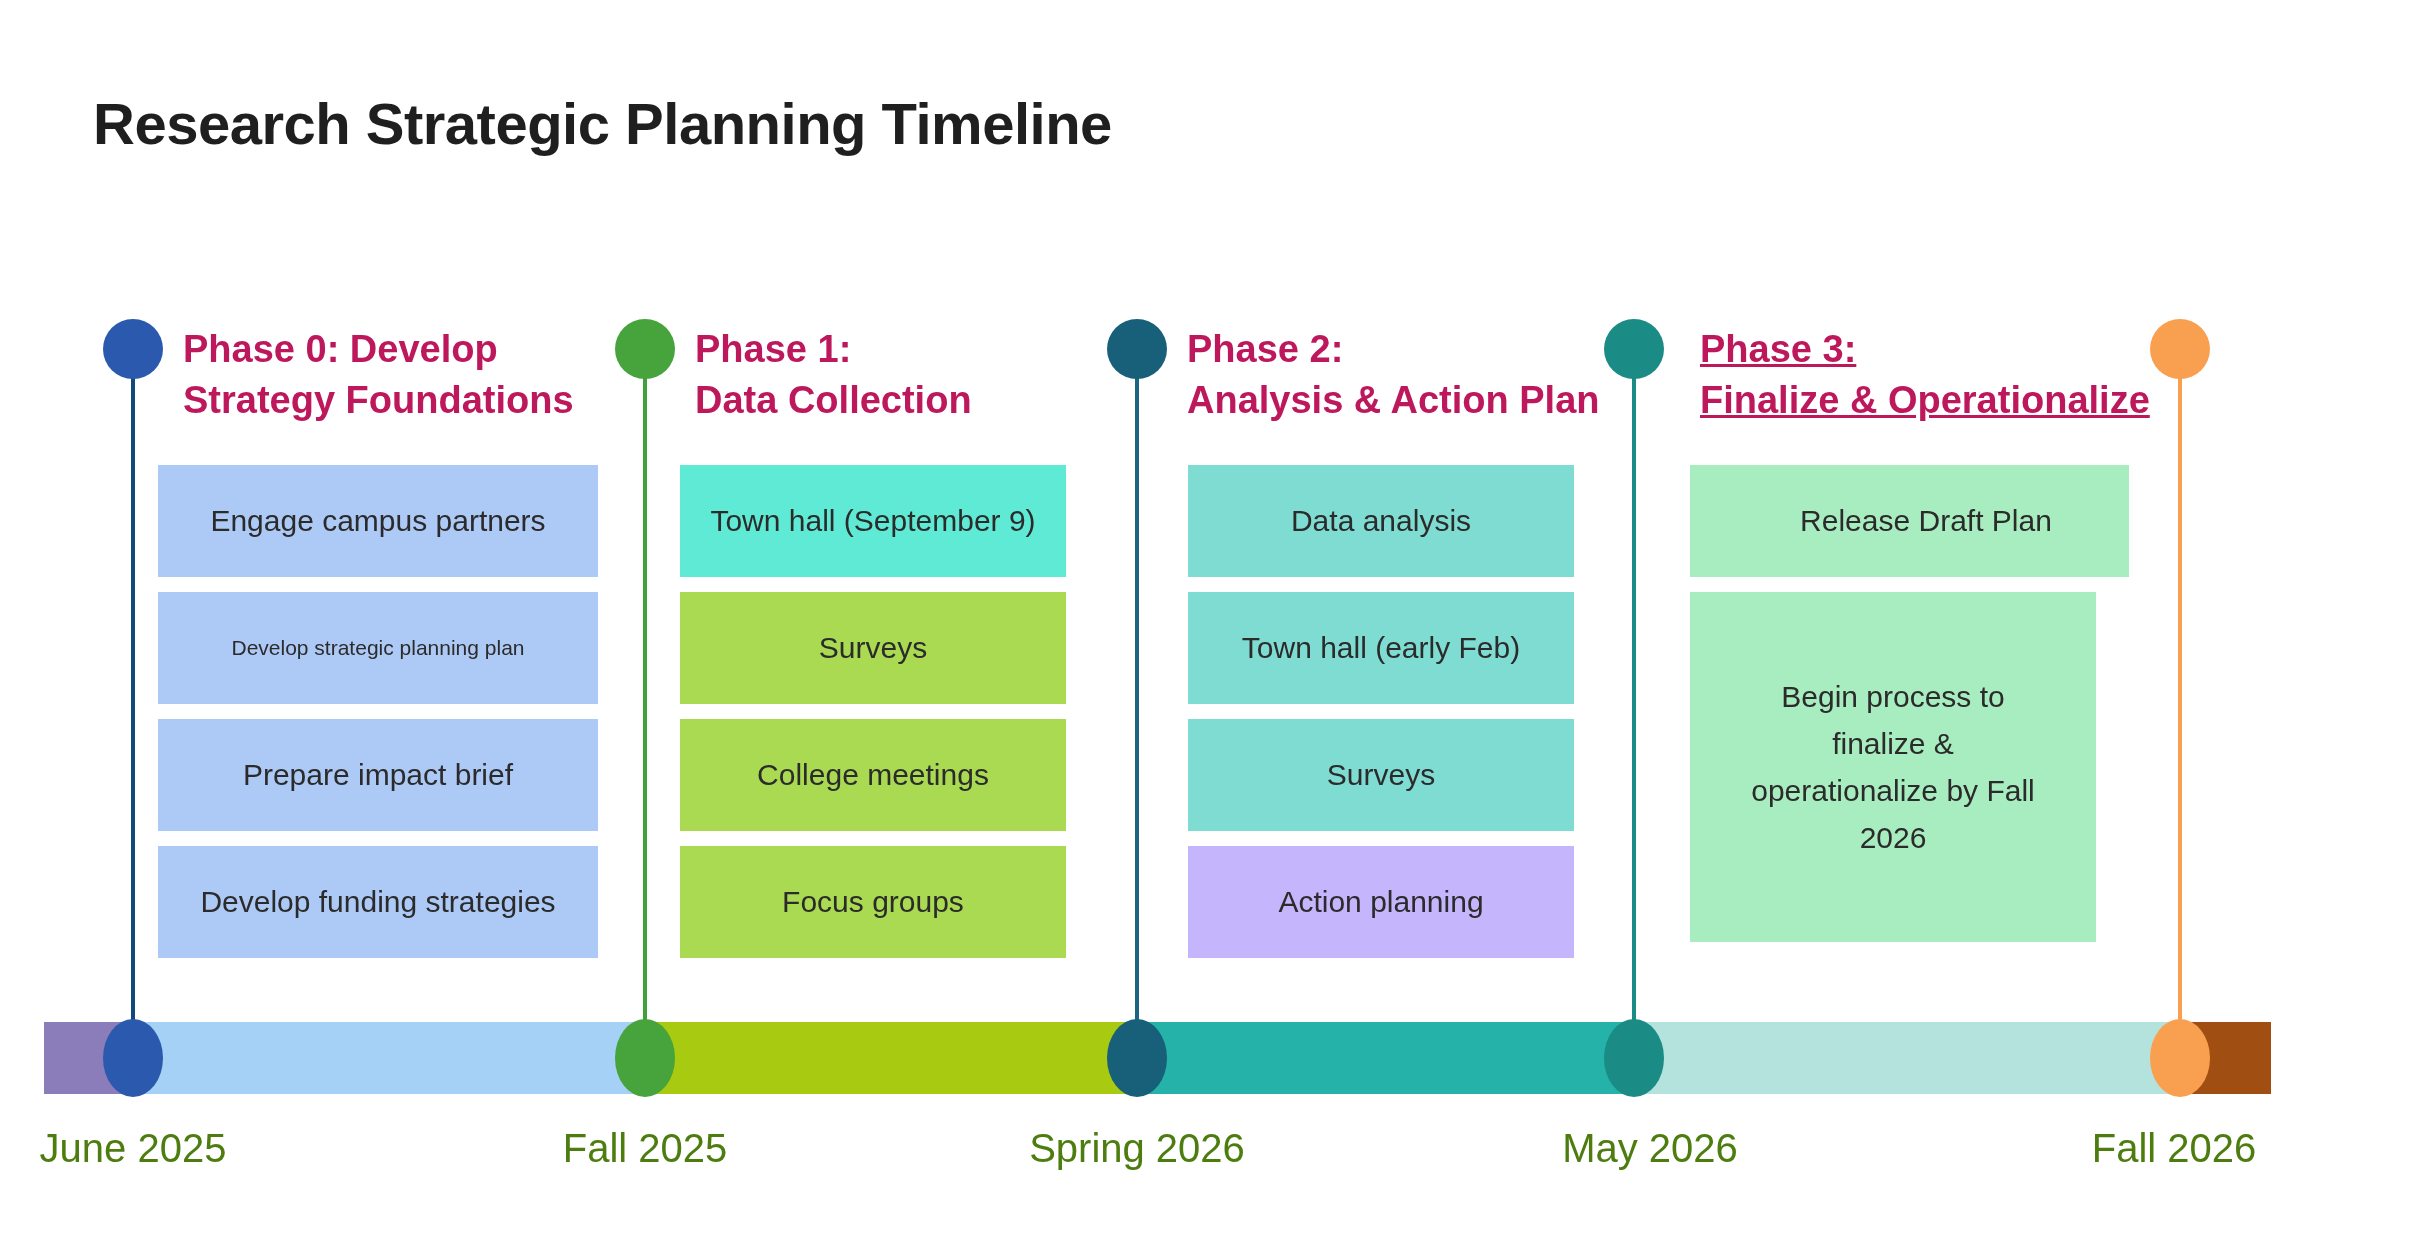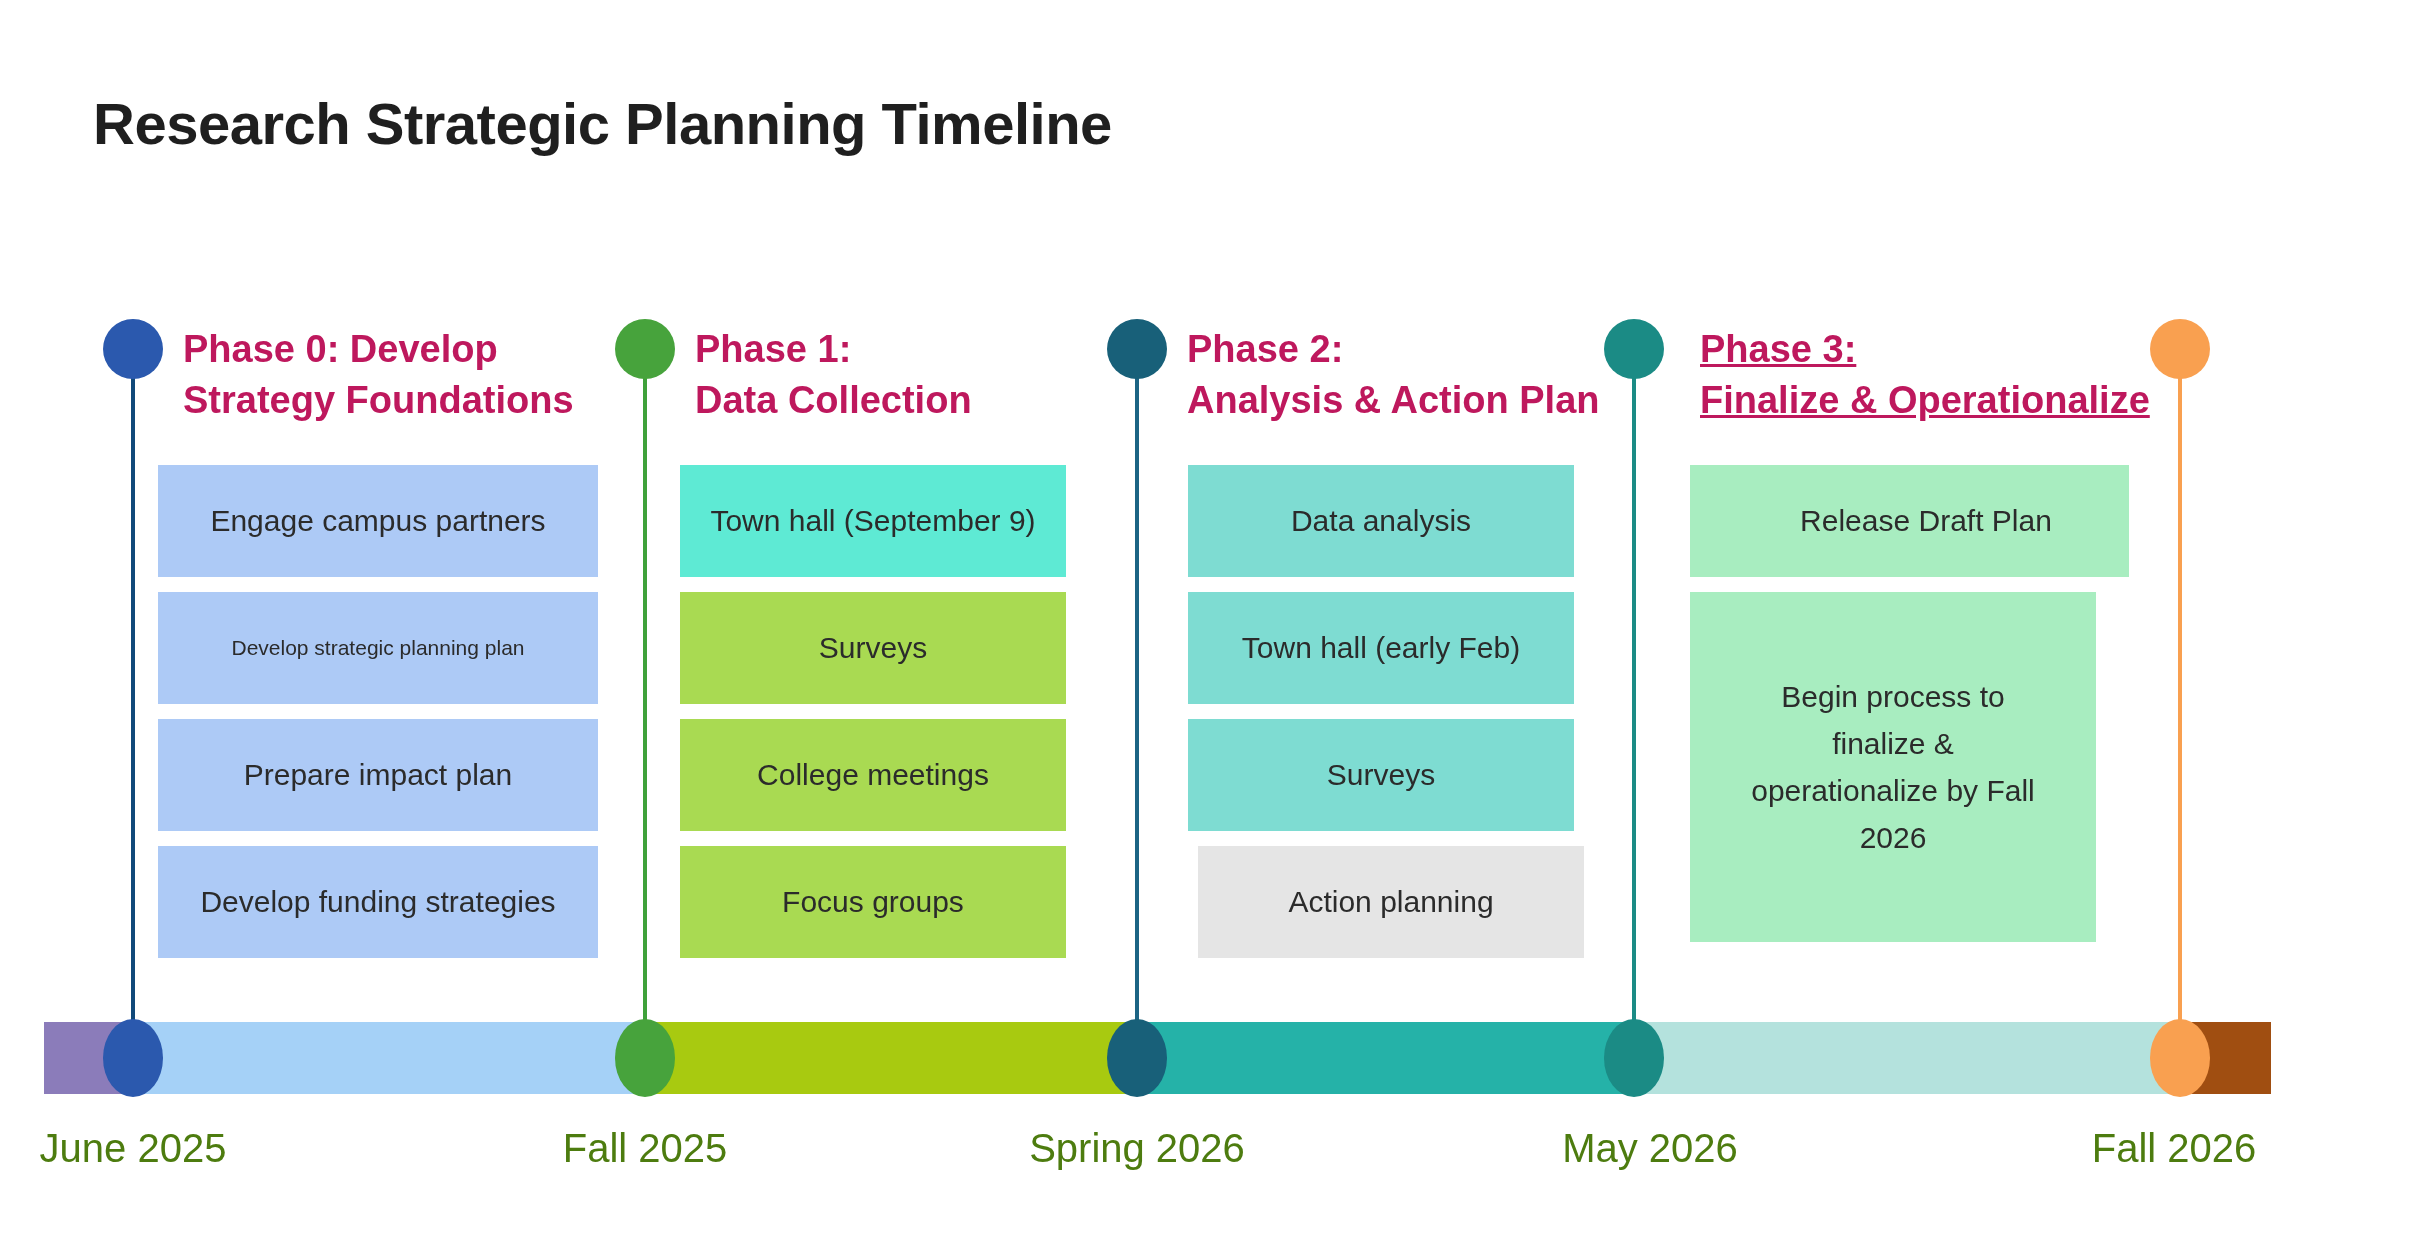--- a/index.html
+++ b/index.html
@@ -110,32 +110,32 @@
     <span>Phase 2:</span>
     <span>Analysis &amp; Action Plan</span>
   </div>
   <div class="phase-title" style="left:1700px;text-decoration:underline;">
     <span>Phase 3:</span>
     <span>Finalize &amp; Operationalize</span>
   </div>
 
   <div class="task-box" style="left: 158px; top: 465px; width: 440px; background-color: rgb(173, 202, 246);">Engage campus partners</div>
   <div class="task-box small" style="left: 158px; top: 592px; width: 440px; background-color: rgb(173, 202, 246);">Develop strategic planning plan</div>
-  <div class="task-box" style="left: 158px; top: 719px; width: 440px; background-color: rgb(173, 202, 246);">Prepare impact plan</div>
+  <div class="task-box" style="left: 158px; top: 719px; width: 440px; background-color: rgb(173, 202, 246);">Prepare impact brief</div>
   <div class="task-box" style="left: 158px; top: 846px; width: 440px; background-color: rgb(173, 202, 246);">Develop funding strategies</div>
 
   <div class="task-box" style="left: 680px; top: 465px; width: 386px; background-color: #5eead4;">Town hall (September 9)</div>
   <div class="task-box" style="left: 680px; top: 592px; width: 386px; background-color: rgb(169, 218, 82);">Surveys</div>
   <div class="task-box" style="left: 680px; top: 719px; width: 386px; background-color: rgb(169, 218, 82);">College meetings</div>
   <div class="task-box" style="left: 680px; top: 846px; width: 386px; background-color: rgb(169, 218, 82);">Focus groups</div>
 
   <div class="task-box" style="left: 1188px; top: 465px; width: 386px; background-color: rgb(126, 220, 210);">Data analysis</div>
   <div class="task-box" style="left: 1188px; top: 592px; width: 386px; background-color: rgb(126, 220, 210);">Town hall (early Feb)</div>
   <div class="task-box" style="left: 1188px; top: 719px; width: 386px; background-color: rgb(126, 220, 210);">Surveys</div>
-  <div class="task-box" style="left: 1188px; top: 846px; width: 386px; background-color: #e5e5e5; margin-left: 10px;">Action planning</div>
+  <div class="task-box" style="left: 1188px; top: 846px; width: 386px; background-color: #c4b5fd;">Action planning</div>
 
   <div class="task-box" style="left: 1690px; top: 465px; width: 406px; background-color: rgb(168, 237, 192); padding-left: 33px;">Release Draft Plan</div>
   <div class="task-box tall" style="left: 1690px; top: 592px; width: 406px; background-color: rgb(168, 237, 192);">Begin process to finalize &amp; operationalize by Fall 2026</div>
 
   <div class="bar-segment" style="left: 44px; width: 89px; background-color: rgb(139, 124, 186);"></div>
   <div class="bar-segment" style="left: 133px; width: 512px; background-color: rgb(165, 209, 247);"></div>
   <div class="bar-segment" style="left: 645px; width: 492px; background-color: rgb(168, 202, 16);"></div>
   <div class="bar-segment" style="left: 1137px; width: 497px; background-color: rgb(37, 178, 168);"></div>
   <div class="bar-segment" style="left: 1634px; width: 546px; background-color: rgb(180, 226, 221);"></div>
   <div class="bar-segment" style="left: 2180px; width: 91px; background-color: rgb(160, 78, 17);"></div>

